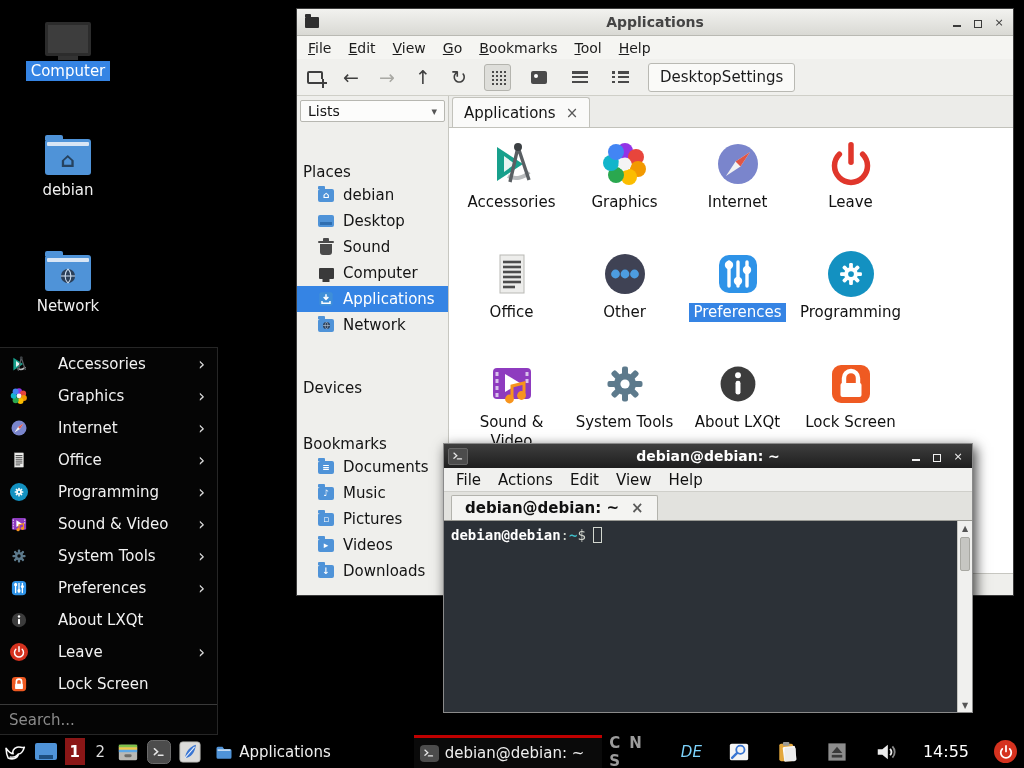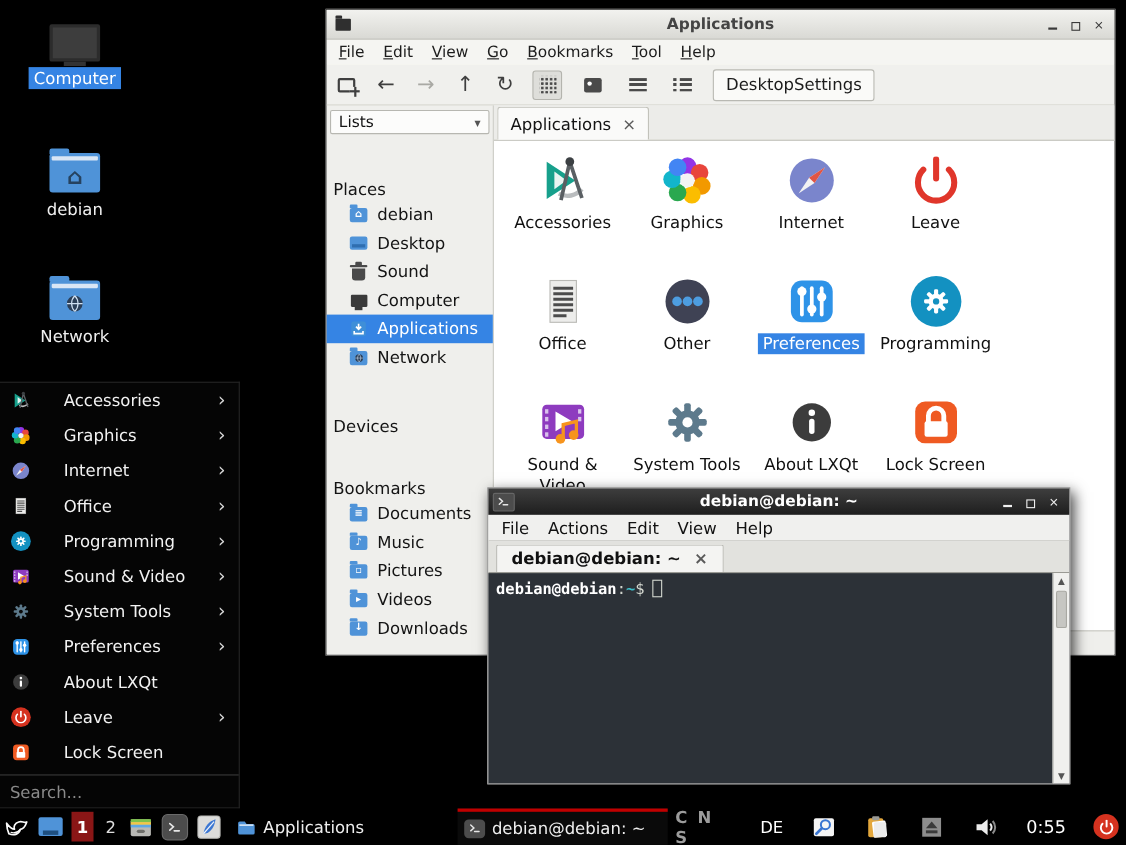--- a/index.html
+++ b/index.html
@@ -117,21 +117,21 @@
 
   
   #taskbar { position:absolute; left:0; bottom:0; width:1024px; height:33px; background:#000; display:flex; align-items:center; padding:0 3px; gap:7px; z-index:30; }
   .tb-ic { width:24px; height:24px; display:flex; align-items:center; justify-content:center; flex:none; }
   .ws1 { width:20px; height:27px; background:#8a1616; color:#fff; font-weight:bold; font-size:15px; display:flex; align-items:center; justify-content:center; }
   .ws2 { color:#ddd; font-size:15px; padding:0 4px; }
   .task { height:33px; width:192px; display:flex; align-items:center; gap:6px; padding:0 6px; color:#eee; font-size:15px; white-space:nowrap; overflow:hidden; }
   .task.active { border-top:3px solid #c00000; background:rgba(255,255,255,.04); }
   .tray { margin-left:auto; display:flex; align-items:center; gap:25px; padding-right:4px; }
   .kbd-ind { color:#9c9c9c; font-weight:bold; font-size:15px; letter-spacing:2px; }
-  .kbd-layout { color:#ffffff; font-size:15px; }
+  .kbd-layout { color:#7dd3fc; font-size:15px;font-style:italic; }
   .clock { color:#fff; font-size:16px; }
   .tdisp { width:22px; height:17px; background:#4f93d8; border-radius:2px; position:relative; }
   .tdisp::after { content:""; position:absolute; left:4px; bottom:1.5px; width:14px; height:4px; background:#1e4f80; }
 </style>
 </head>
 <body>
 
 <svg width="0" height="0" style="position:absolute" aria-hidden="true">
   <defs>
     <symbol id="s-acc" viewBox="0 0 48 48">
@@ -763,20 +763,20 @@
     <span class="tb-ic">
         <svg class="u s18">
           <use href="#s-eject"></use>
         </svg>
       </span>
     <span class="tb-ic">
         <svg class="u s22">
           <use href="#s-spk"></use>
         </svg>
       </span>
-    <span class="clock">0:55</span>
+    <span class="clock">14:55</span>
     <span class="tb-ic roundbg" style="background:#d5321f;width:23px;height:23px">
         <svg class="u s14" style="color:#fff">
           <use href="#s-pow"></use>
         </svg>
       </span>
   </div>
 </div>
 
 </body></html>

